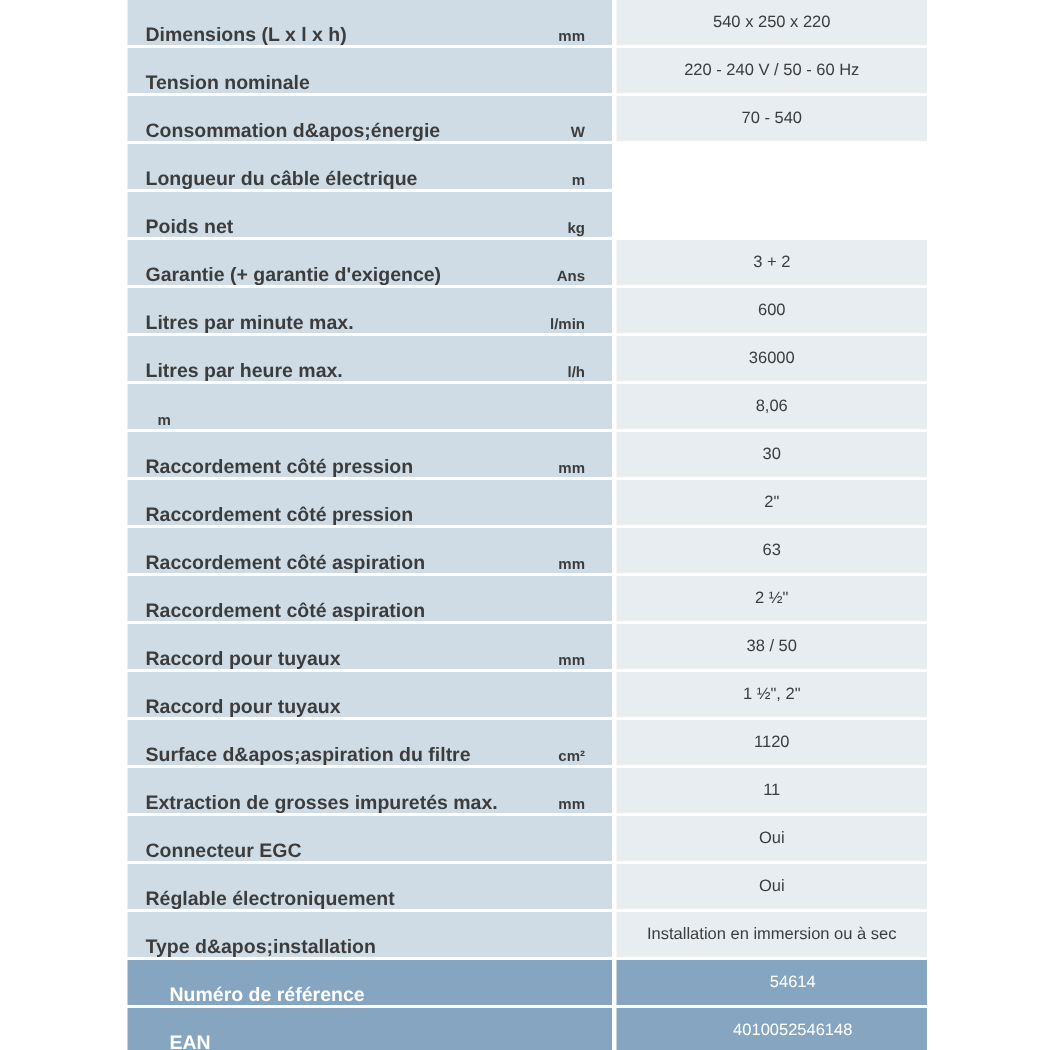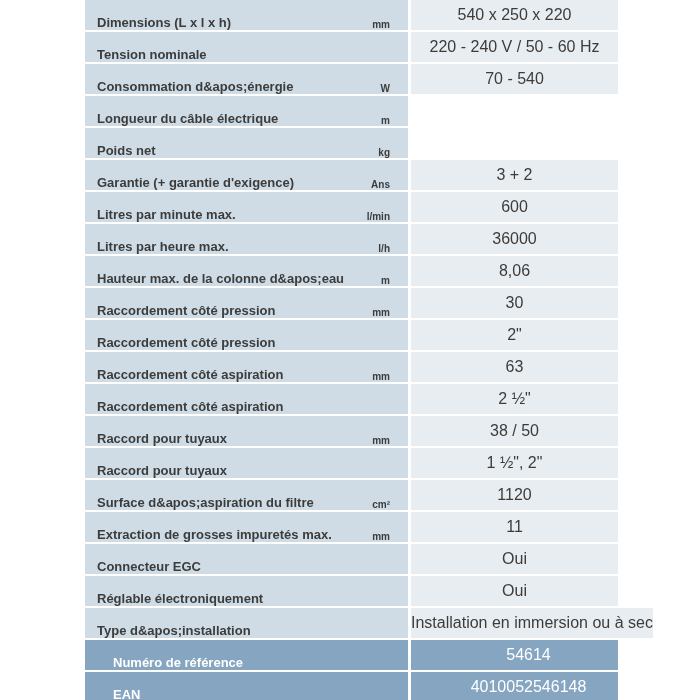--- a/index.html
+++ b/index.html
@@ -52,21 +52,21 @@
     white-space: nowrap;
     padding-left: 8px;
     font-weight: bold;
   }
   .cell-right {
     flex: 1;
     background: var(--value-bg);
     display: flex;
     align-items: center;
     justify-content: center;
-    font-size: 16px;
+    font-size: 11px;
     color: var(--text);
     text-align: left;
     white-space: nowrap;
   }
   .row.highlight .cell-left,
   .row.highlight .cell-right {
     background: var(--hl-bg);
     padding-left: 28px;
   }
   .row.highlight .label,
@@ -128,21 +128,20 @@
     </div>
     <div class="row">
       <div class="cell-left">
         <span class="label">Litres par heure max.</span>
         <span class="unit">l/h</span>
       </div>
       <div class="cell-right">36000</div>
     </div>
     <div class="row">
       <div class="cell-left">
-        <span class="label">Hauteur max. de la colonne d&amp;apos;eau</span>
         <span class="unit">m</span>
       </div>
       <div class="cell-right">8,06</div>
     </div>
     <div class="row">
       <div class="cell-left">
         <span class="label">Raccordement côté pression</span>
         <span class="unit">mm</span>
       </div>
       <div class="cell-right">30</div>

